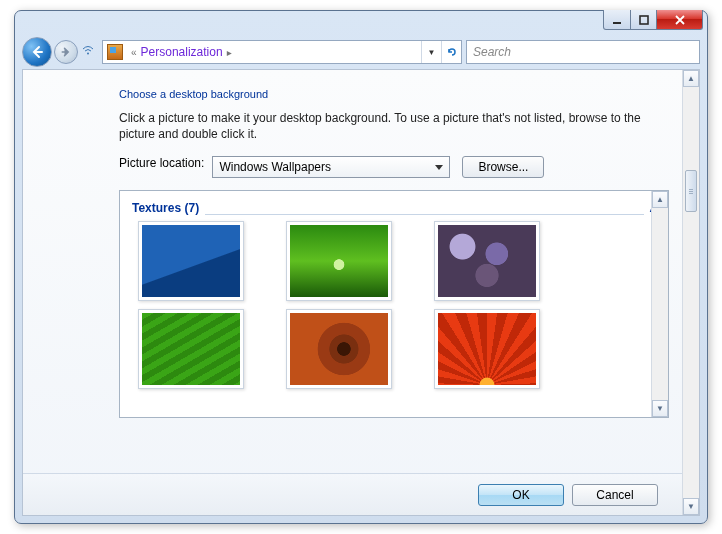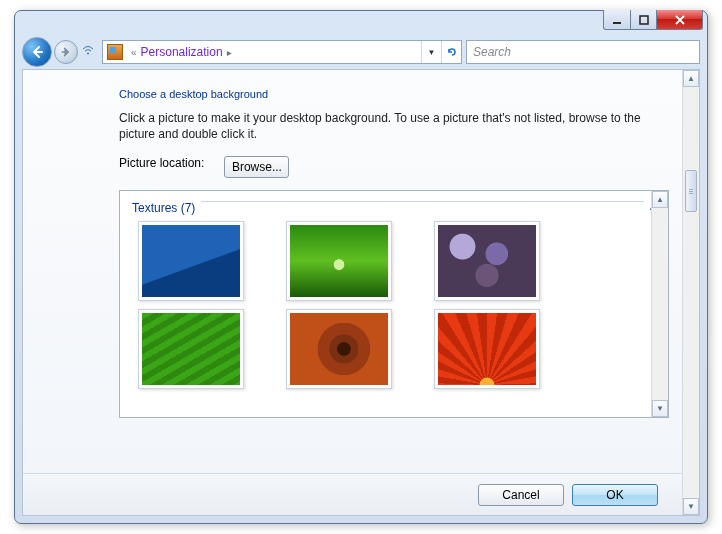--- a/index.html
+++ b/index.html
@@ -108,34 +108,34 @@
   .loc-combo {
     width:238px; height:22px;
     border:1px solid #8c98a8; background:linear-gradient(#fff,#eef2f6);
     display:flex;align-items:center; padding-left:6px; position:relative;
   }
   .loc-combo:after{
     content:""; position:absolute; right:6px; top:8px;
     border-left:4px solid transparent;border-right:4px solid transparent;border-top:5px solid #333;
   }
   .browse-btn {
-    width:65px;height:22px; margin-left:12px;
+    width:82px;height:22px; margin-left:12px;
     border:1px solid #8c98a8; border-radius:3px;
     background:linear-gradient(#fdfdfd,#e6ebf1);
     display:flex;align-items:center;justify-content:center;
   }
 
   .thumb-panel {
     border:1px solid #a6b4c4;
     width:550px; height:228px;
     background:#fff; position:relative;
   }
   .group-head {
     color:#003399; margin:10px 12px 4px 12px;
-    display:flex; align-items:flex-start;
+    display:flex; align-items:flex-end;font-weight:bold;
   }
   .group-head .line{ flex:1; height:1px; background:#c7d5e6; margin:0 6px; }
   .group-head .chev{ color:#003399; font-size:11px;}
   .thumbs {
     display:grid;
     grid-template-columns: 106px 106px 106px;
     column-gap: 42px;
     row-gap: 8px;
     margin-left:18px; margin-top:6px;
   }
@@ -254,20 +254,23 @@
   </div>
 
   <div class="client">
 
     <div class="content">
       <div class="heading">Choose a desktop background</div>
       <div class="desc">Click a picture to make it your desktop background. To use a picture that's not listed, browse to the picture and double click it.</div>
 
       <div class="loc-row">
         <span class="loc-label">Picture location:</span>
+        <div class="loc-combo">
+          <span>Windows Wallpapers</span>
+        </div>
         <div class="browse-btn">
           <span>Browse...</span>
         </div>
       </div>
 
       <div class="thumb-panel">
         <div class="group-head">
           <span>Textures (7)</span>
           <span class="line"></span>
           <span class="chev">˄</span>
@@ -300,22 +303,22 @@
       </div>
     </div>
 
     <div class="outer-scroll">
       <div class="arr">▲</div>
       <div class="thumb-bar"></div>
       <div class="arr down">▼</div>
     </div>
 
     <div class="footer">
+      <div class="btn primary">
+        <span>OK</span>
+      </div>
       <div class="btn">
         <span>Cancel</span>
       </div>
-      <div class="btn primary">
-        <span>OK</span>
-      </div>
     </div>
 
   </div>
 </div>
 
 </body></html>

